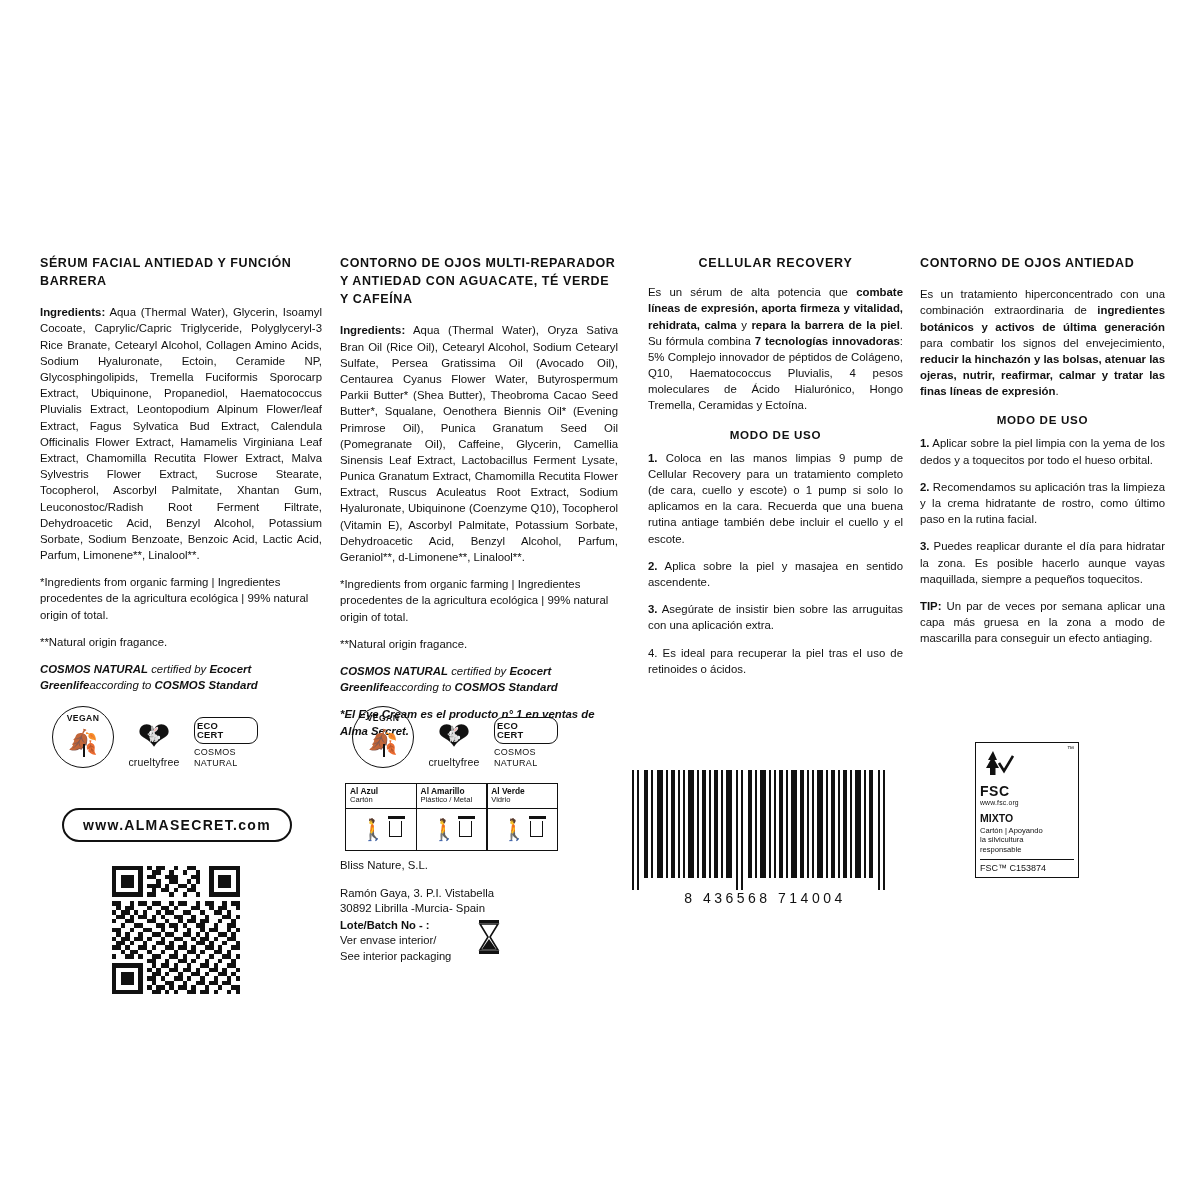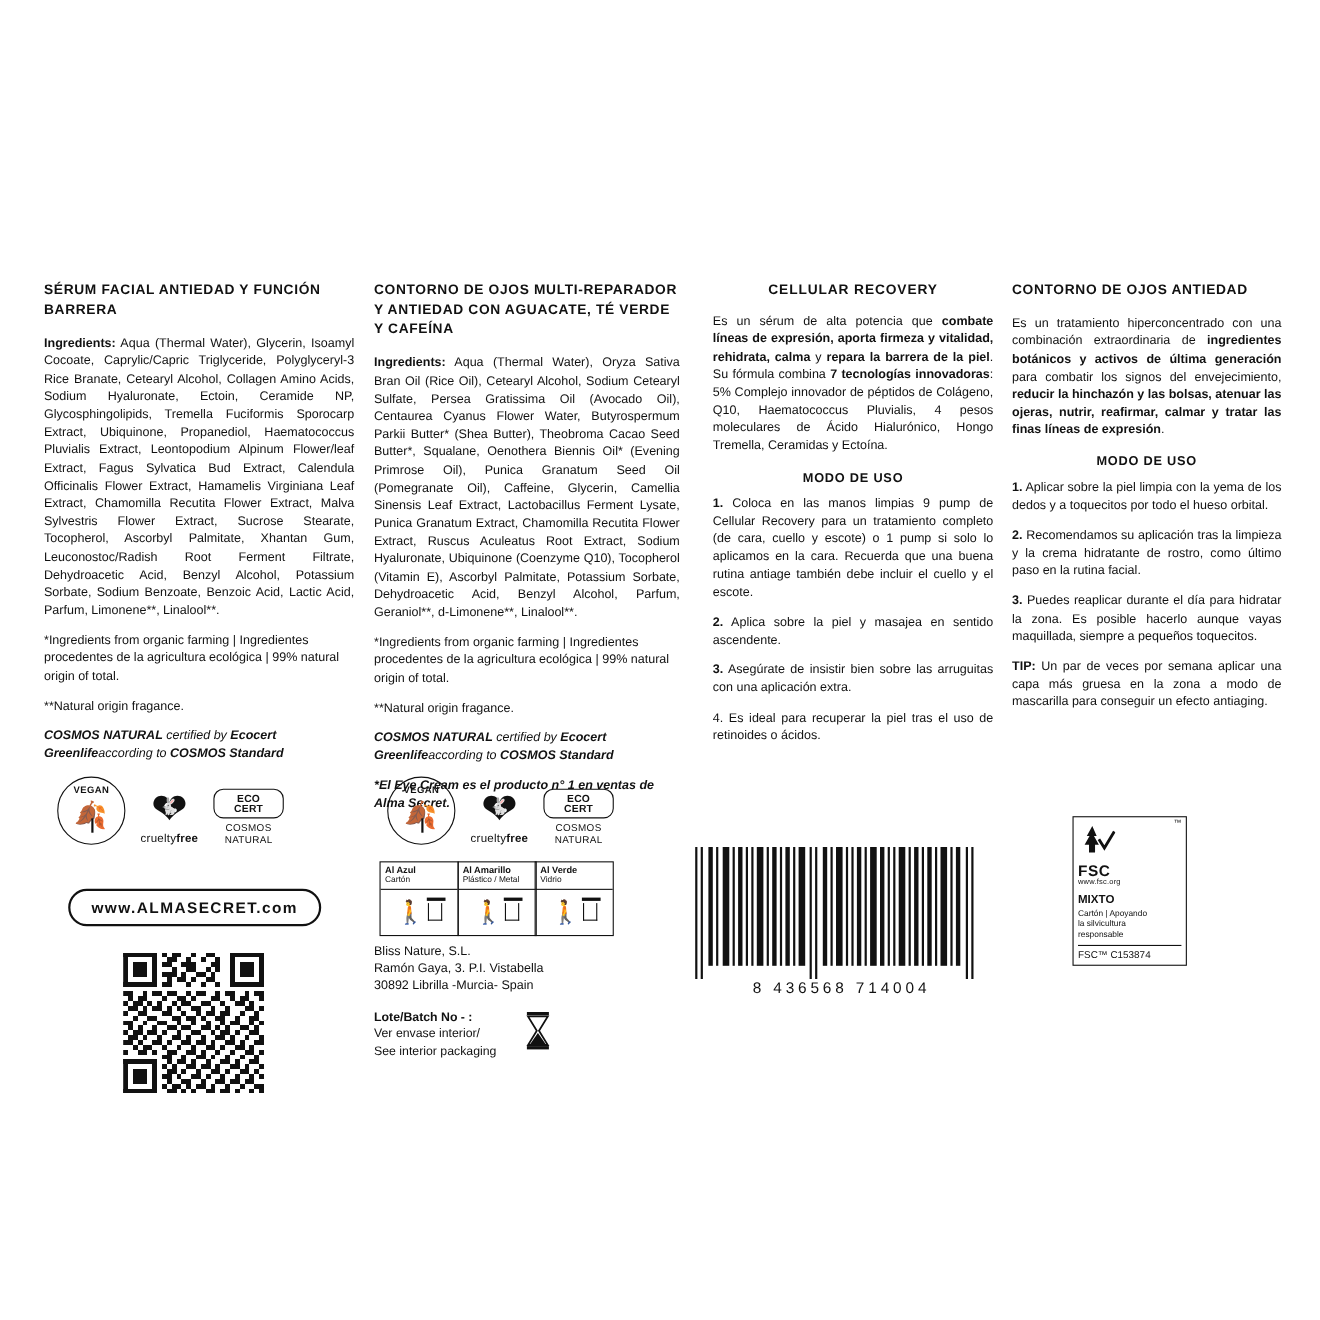--- a/index.html
+++ b/index.html
@@ -71,23 +71,23 @@
     position:absolute; left:31px; top:38px; width:1.6px; height:13px; background:#111;
   }
 
   .cf { width:80px; position:relative; text-align:center; }
   .cf .heart { font-size:40px; line-height:38px; color:#111; }
   .cf .rabbit {
     position:absolute; top:9px; left:0; right:0; text-align:center;
     color:#fff; font-size:15px; line-height:15px;
   }
   .cf .label { font-size:10.5px; letter-spacing:0.2px; margin-top:1px;}
-  .cf .label b { font-weight:bold; }
-
-  .eco { width:64px; text-align:center; }
+  .cf .label b { font-weight:normal; }
+
+  .eco { width:64px; }
   .eco .box {
     border:1.6px solid #111; border-radius:9px; padding:3px 2px 3px 2px;
     font-size:9.4px; font-weight:bold; line-height:1.05; letter-spacing:0.2px;
   }
   .eco .sub { font-size:9px; line-height:1.15; margin-top:3px; letter-spacing:0.3px;}
 
   
   #web {
     position:absolute; left:62px; top:808px; width:230px; height:34px;
     border:2px solid #111; border-radius:18px;
@@ -108,21 +108,21 @@
   .rcell .pic .person { font-size:21px; line-height:21px; }
   .rcell .pic .bin {
     width:13px; height:16px; border:1.6px solid #111; border-top:none; position:relative;
   }
   .rcell .pic .bin:before{
     content:""; position:absolute; top:-5px; left:-2px; width:17px; height:3px; background:#111;
   }
 
   
   #company { position:absolute; left:340px; top:858px; width:270px; font-size:11.4px; line-height:1.38;}
-  #company .nm { margin-bottom:0; }
+  #company .nm { margin-bottom:12px; }
   #batch { position:absolute; left:340px; top:918px; width:270px; font-size:11.2px; line-height:1.38;}
   #batch .b { font-weight:bold; }
   #hourglass { position:absolute; left:478px; top:920px; width:22px; height:36px; }
 
   
   #barcode { position:absolute; left:620px; top:770px; width:280px; height:120px; display:flex; align-items:flex-end; }
   #barcode-num {
     position:absolute; left:620px; top:890px; width:290px;
     text-align:center; font-size:14px; letter-spacing:3.5px; font-family:"Liberation Sans", sans-serif;
   }

